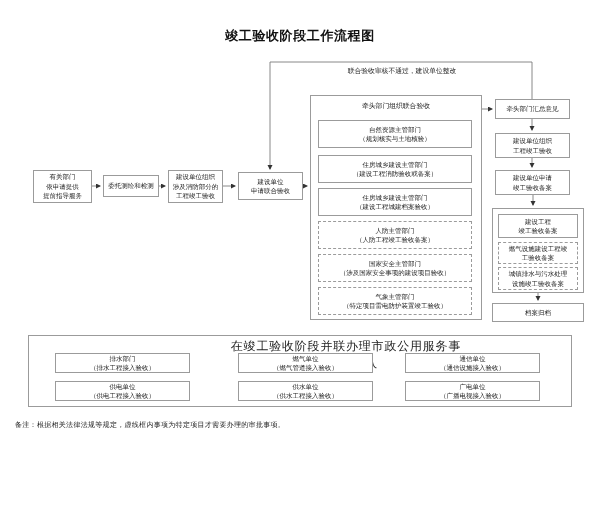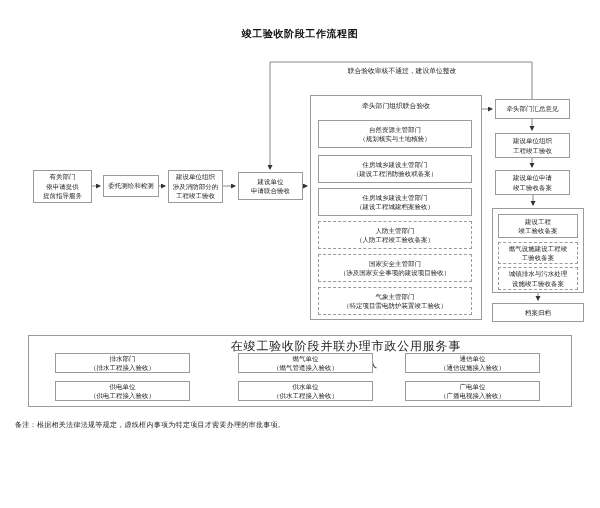--- a/index.html
+++ b/index.html
@@ -16,21 +16,21 @@
   .dashed{border-style:dashed;}
   .container-box{
     position:absolute;border:1px solid #9b9b9b;background:#fff;box-sizing:border-box;
   }
   .container-label{
     position:absolute;left:0;right:0;top:5px;text-align:center;
     font-size:6.8px;color:#222;
   }
   .page-title{
     position:absolute;left:0;top:27px;width:600px;text-align:center;
-    font-size:10px;font-weight:bold;letter-spacing:0.6px;color:#111;
+    font-size:13px;font-weight:bold;letter-spacing:0.6px;color:#111;
   }
   .feedback-label{
     position:absolute;left:272px;top:66px;width:260px;text-align:center;
     font-size:6.8px;color:#222;background:transparent;
   }
   .section-title{
     position:absolute;left:228px;top:338px;width:236px;text-align:center;
     font-size:12px;letter-spacing:0.8px;color:#222;
   }
   .note{

